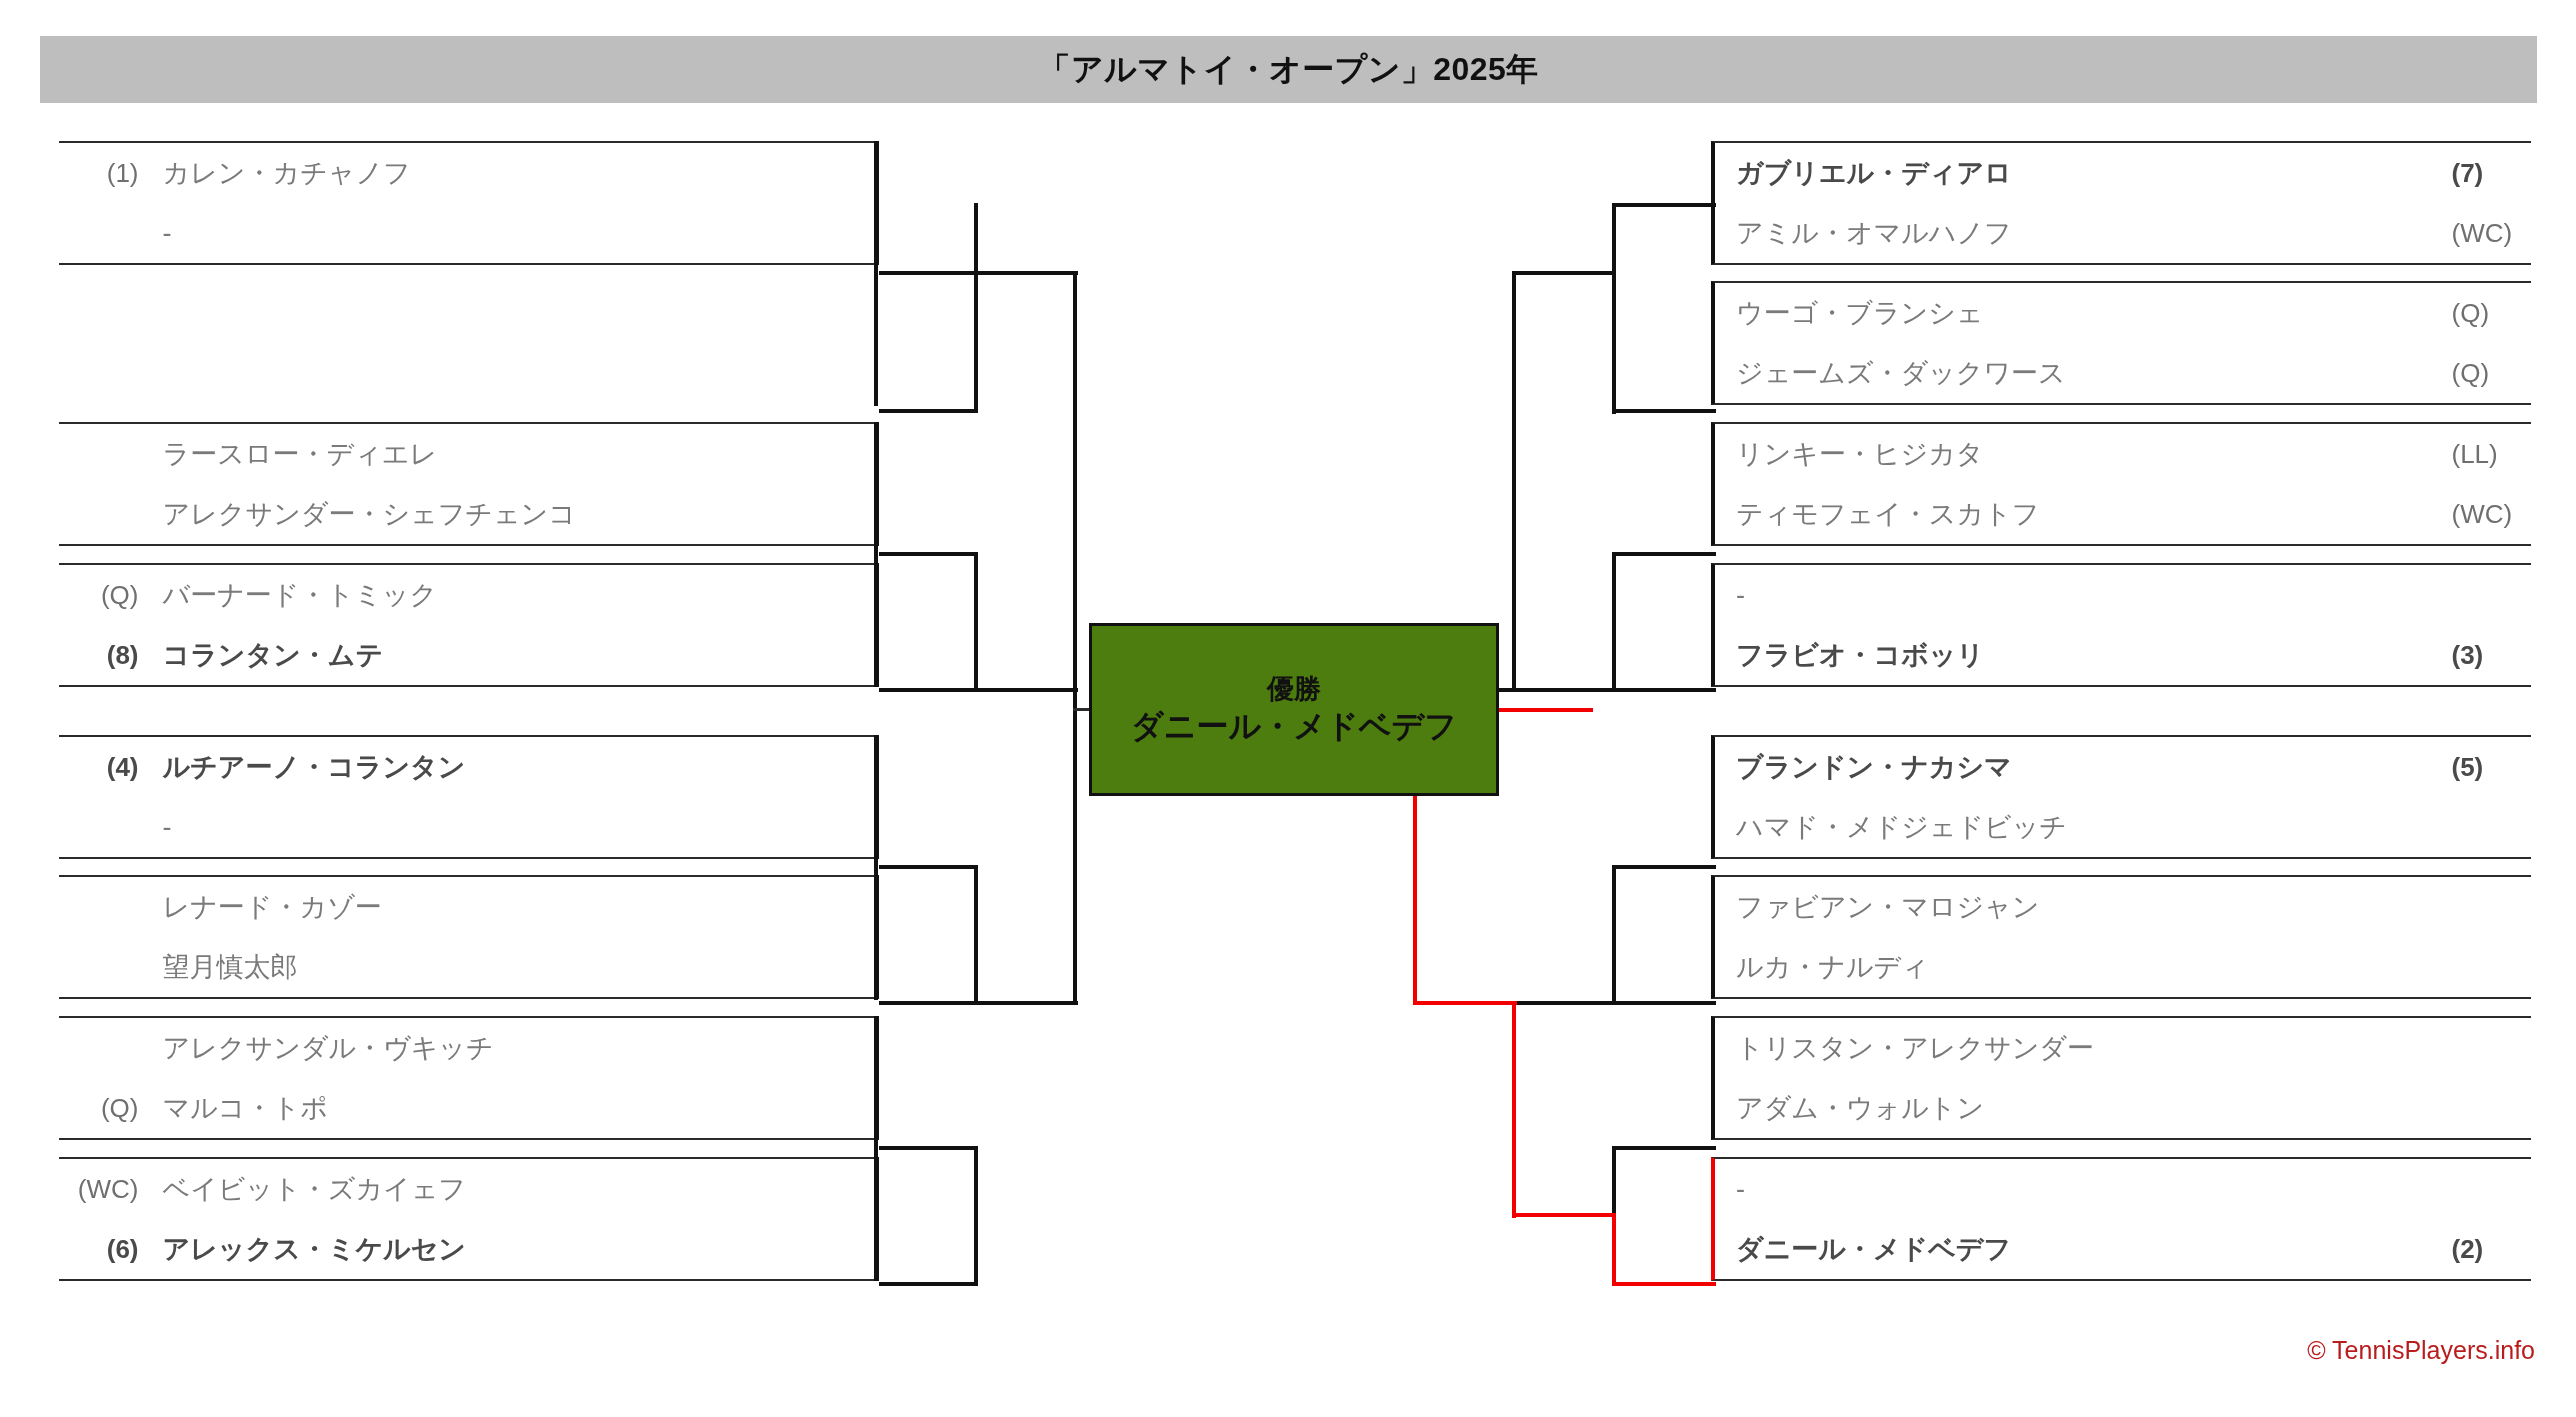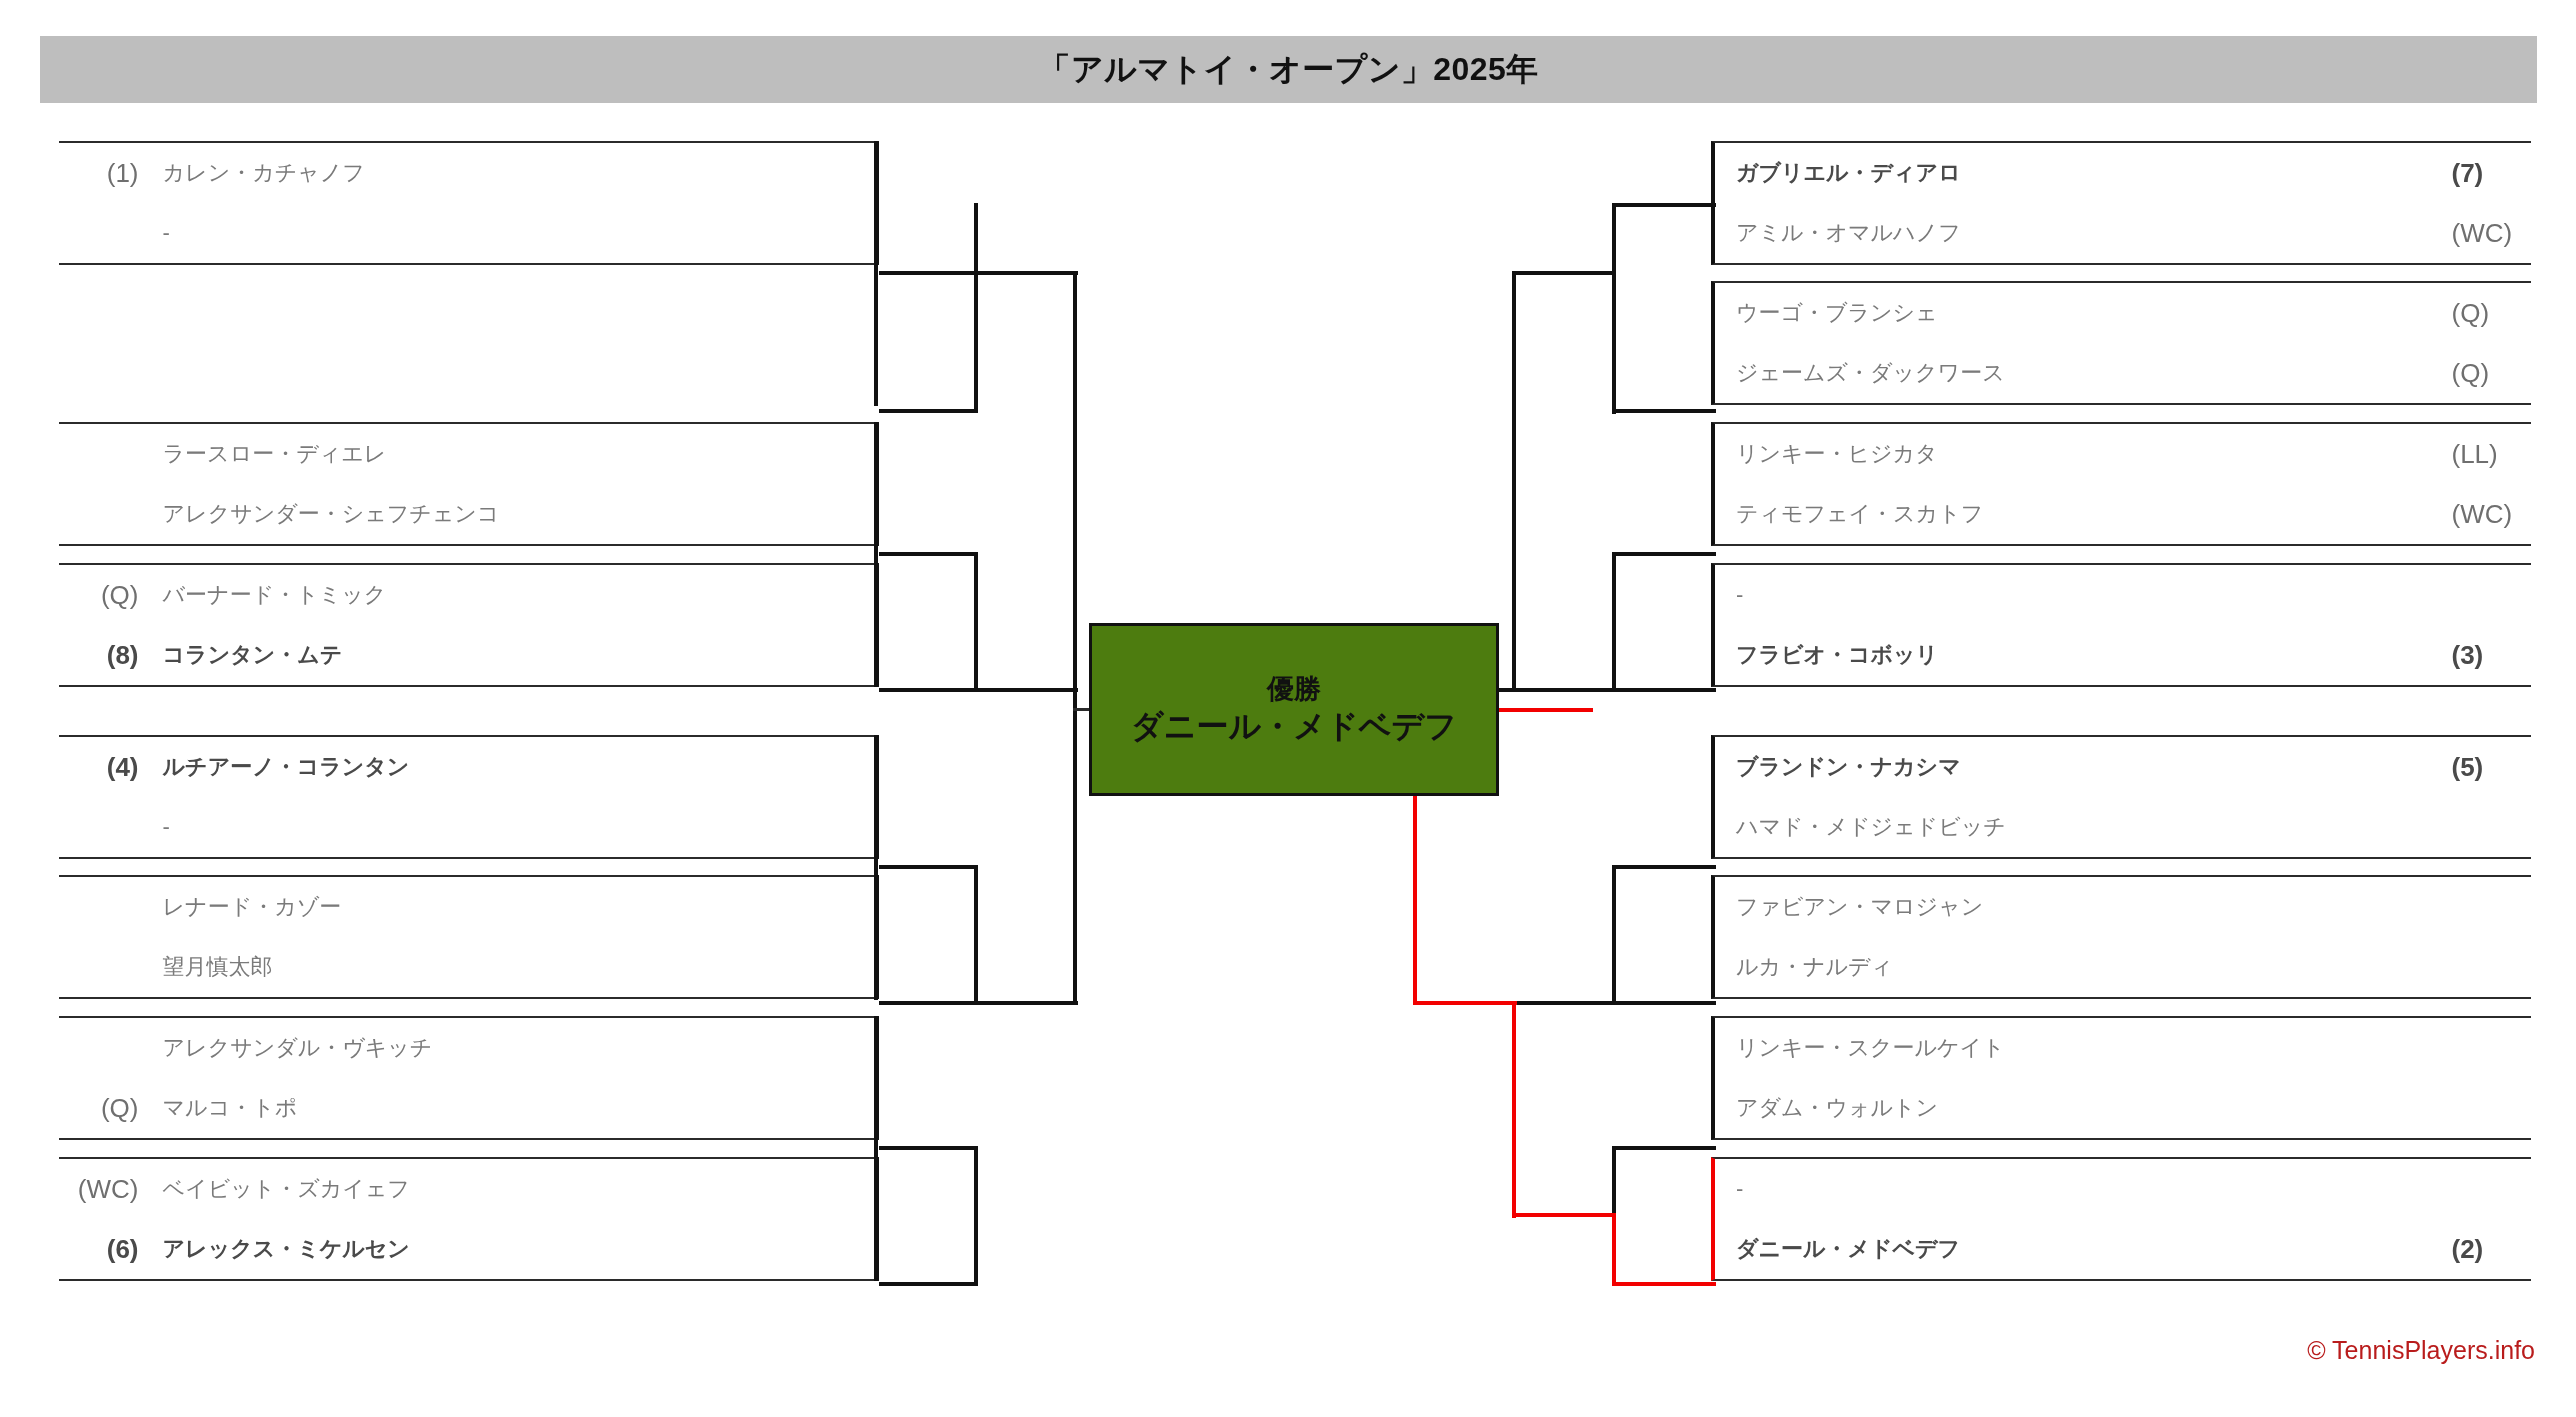--- a/index.html
+++ b/index.html
@@ -39,21 +39,21 @@
   }
   .slot.s1{top:0;}
   .slot.s2{top:50%;}
 
   .seed{
     width:95px;flex:0 0 95px;text-align:right;
     font-size:26px;color:#6f6f6f;
     box-sizing:border-box;padding-right:15.5px;
   }
   .pname{
-    flex:1 1 auto;font-size:22px;color:#7a7a7a;white-space:nowrap;
+    flex:1 1 auto;font-size:27px;color:#7a7a7a;white-space:nowrap;
     overflow:hidden;
   }
   .side-left .seed{padding-left:8.6px;}
   .side-left .pname{padding-left:8.6px;}
   .side-right .slot{flex-direction:row-reverse;}
   .side-right .seed{text-align:left;padding-right:0;padding-left:15.5px;padding-right:19px;}
   .side-right .pname{text-align:left;padding-left:21px;}
 
   .winner .pname{color:#4a4a4a;font-weight:bold;}
   .winner .seed{color:#4a4a4a;font-weight:bold;}
@@ -266,21 +266,21 @@
     </div>
     <div class="slot s2">
       <span class="seed"></span>
       <span class="pname">ルカ・ナルディ</span>
     </div>
   </div>
 
   <div class="match side-right" style="left:1711px;top:1016px;width:820px;height:124px;">
     <div class="slot s1">
       <span class="seed"></span>
-      <span class="pname">リンキー・スクールケイト</span>
+      <span class="pname">トリスタン・アレクサンダー</span>
     </div>
     <div class="slot s2">
       <span class="seed"></span>
       <span class="pname">アダム・ウォルトン</span>
     </div>
   </div>
 
   <div class="match side-right" style="left:1711px;top:1157px;width:820px;height:124px;border-left-color:#f20000;">
     <div class="slot s1">
       <span class="seed"></span>

